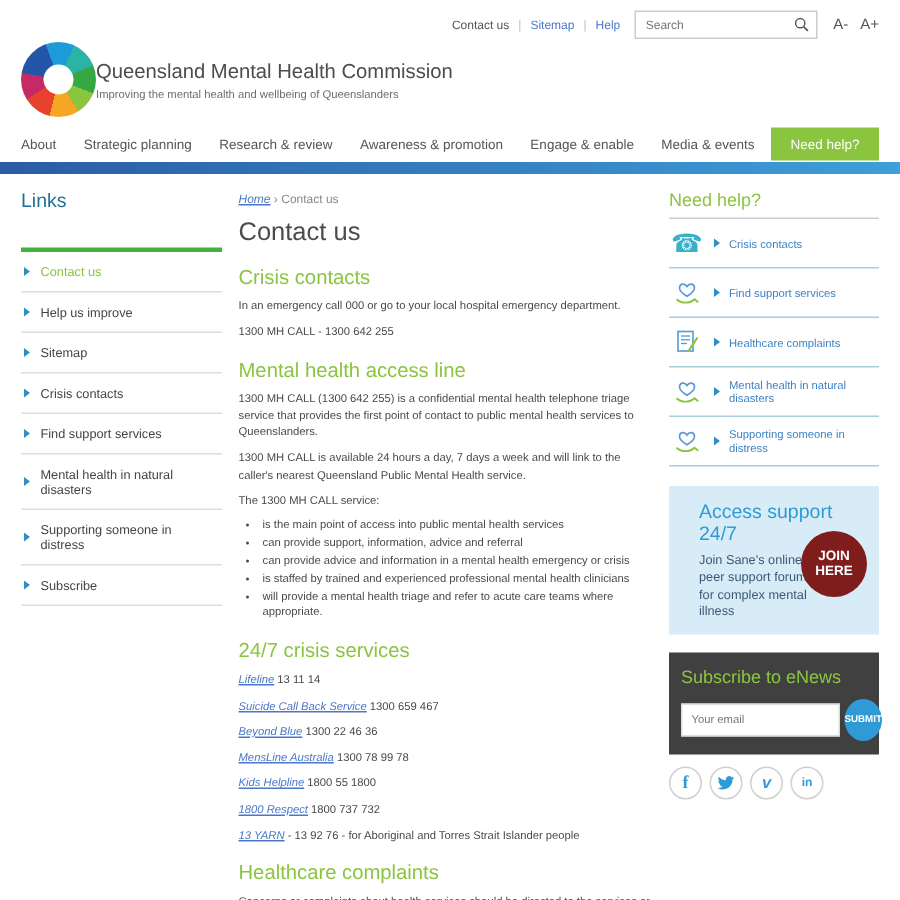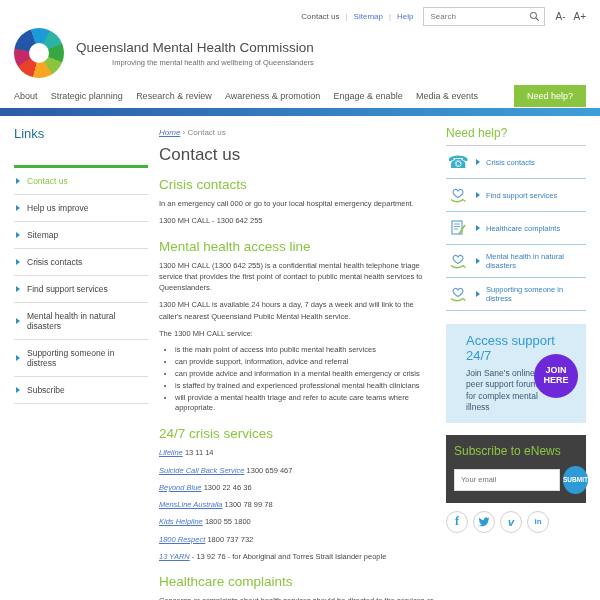--- a/index.html
+++ b/index.html
@@ -10,28 +10,28 @@
   .util-row{display:flex;justify-content:flex-end;align-items:center;gap:10px;height:20px;}
   .util-links{display:flex;align-items:center;gap:6px;font-size:8px;}
   .util-links a{text-decoration:none;color:#4a77c9;cursor:pointer;}
   .util-links a.current{color:#555;}
   .util-sep{color:#bbb;}
   .searchbox{display:flex;align-items:center;border:1px solid #ccc;background:#fff;width:112px;height:17px;padding:0 4px;}
   .searchbox input{border:0;outline:0;flex:1;font-size:8px;font-family:inherit;color:#555;min-width:0;}
   .searchbox svg{flex:0 0 auto;}
   .fontsize{display:flex;gap:8px;font-size:10px;color:#555;}
   .fontsize span{cursor:pointer;}
-  .brand-row{display:flex;align-items:center;gap:12px;margin-top:2px;text-align:right;}
+  .brand-row{display:flex;align-items:center;margin-top:2px;}
   .logo{width:50px;height:50px;border-radius:50%;position:relative;flex:0 0 auto;
     background:conic-gradient(from -20deg,#1d9bd8 0 45deg,#2bb3a3 45deg 88deg,#35a842 88deg 132deg,#8bc540 132deg 168deg,#f5a623 168deg 214deg,#e8412c 214deg 258deg,#c42a66 258deg 300deg,#2456a8 300deg 360deg);}
   .logo::after{content:"";position:absolute;inset:15px;background:#fff;border-radius:50%;}
   .brand-title{font-size:13.5px;color:#4c4c4c;}
   .brand-tagline{font-size:7.5px;color:#6d6d6d;margin-top:3px;}
   .main-nav{display:flex;align-items:center;margin-top:6px;height:24px;}
-  .main-nav .nav-items{display:flex;flex:1;justify-content:space-between;padding-right:36px;}
+  .main-nav .nav-items{display:flex;flex:1;justify-content:space-between;padding-right:11px;}
   .main-nav a{font-size:9px;color:#555;text-decoration:none;cursor:pointer;}
   .need-help-btn{background:#8bc540;color:#fff;font-size:9px;border:0;padding:6px 13px;cursor:pointer;font-family:inherit;}
   .blue-bar{height:8px;background:linear-gradient(90deg,#2b5ca6,#3e9fd9);}
   
   .columns{display:flex;padding:10px 14px 0 14px;gap:11px;}
   .left{width:134px;flex:0 0 auto;}
   .main{flex:1;min-width:0;}
   .right{width:140px;flex:0 0 auto;}
   
   .links-title{font-size:13px;color:#1d7291;padding-bottom:24px;border-bottom:3px solid #44b13d;}
@@ -49,21 +49,21 @@
   .main li{font-size:7.5px;line-height:1.45;margin:1px 0;}
   
   .needhelp-title{font-size:12px;color:#8bc540;padding-bottom:5px;border-bottom:1px solid #ccc;}
   .nh-item{display:flex;align-items:center;gap:6px;padding:5px 0;border-bottom:1px solid #a8cfe0;cursor:pointer;}
   .nh-item .ico{width:24px;height:22px;flex:0 0 auto;display:flex;align-items:center;justify-content:center;}
   .nh-item .lbl{font-size:7.5px;color:#3c82c4;}
   .phone-glyph{font-size:17px;color:#3ab0c9;line-height:1;}
   .access-box{background:#d8ecf7;margin-top:13px;padding:9px 20px;position:relative;}
   .access-title{font-size:13px;color:#2e9bd6;margin-bottom:5px;}
   .access-text{font-size:8.5px;line-height:1.35;color:#3b5875;width:82px;}
-  .join-btn{position:absolute;right:8px;top:30px;width:44px;height:44px;border-radius:50%;background:#6d28d9;color:#fff;
+  .join-btn{position:absolute;right:8px;top:30px;width:44px;height:44px;border-radius:50%;background:#7f1d1d;color:#fff;
     display:flex;align-items:center;justify-content:center;text-align:center;font-size:9px;font-weight:bold;line-height:1.1;cursor:pointer;white-space:pre-line;}
   .subscribe-box{background:#404040;margin-top:12px;padding:9px 8px;position:relative;}
   .subscribe-title{font-size:12px;color:#8bc540;margin-bottom:8px;}
   .sub-row{display:flex;align-items:center;}
   .email-input{width:92px;height:20px;border:1px solid #ddd;background:#fff;font-size:7.5px;color:#555;padding:0 6px;outline:0;font-family:inherit;}
   .submit-btn{width:28px;height:28px;border-radius:50%;background:#2e9bd6;color:#fff;border:0;font-size:6.5px;font-weight:bold;margin-left:3px;cursor:pointer;font-family:inherit;padding:0;}
   .follow-title{font-size:10px;color:#8bc540;margin-top:14px;padding-bottom:4px;border-bottom:1px solid #cfe3c0;}
   .social-row{display:flex;gap:5px;margin-top:8px;}
   .soc{width:20px;height:20px;border-radius:50%;border:1px solid #d0d0d0;display:flex;align-items:center;justify-content:center;cursor:pointer;background:#fff;}
   .soc .f{font-family:"Liberation Serif",serif;font-weight:bold;font-size:12px;color:#2e9bd6;}

